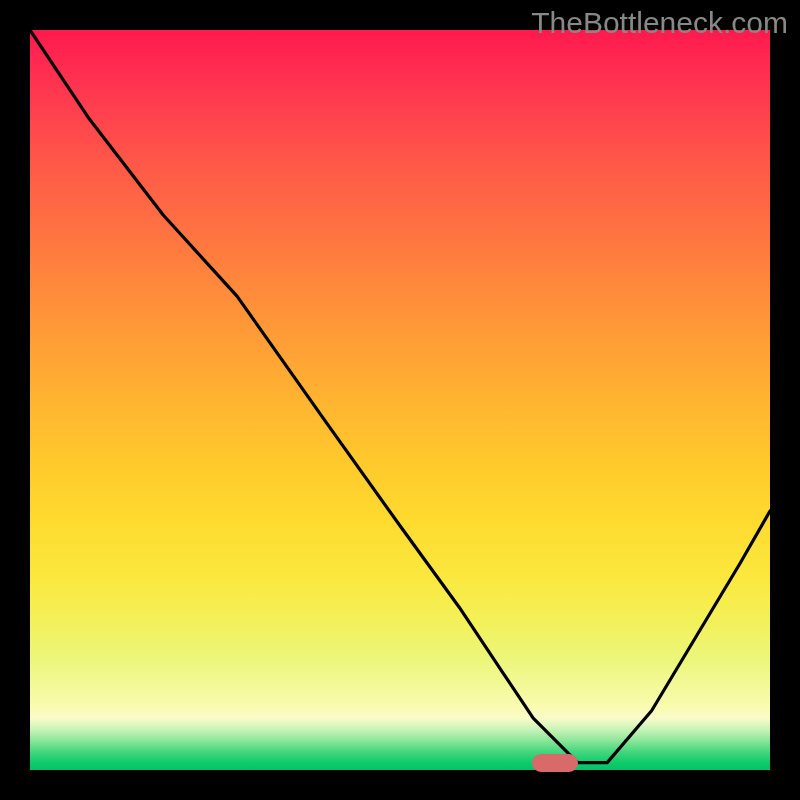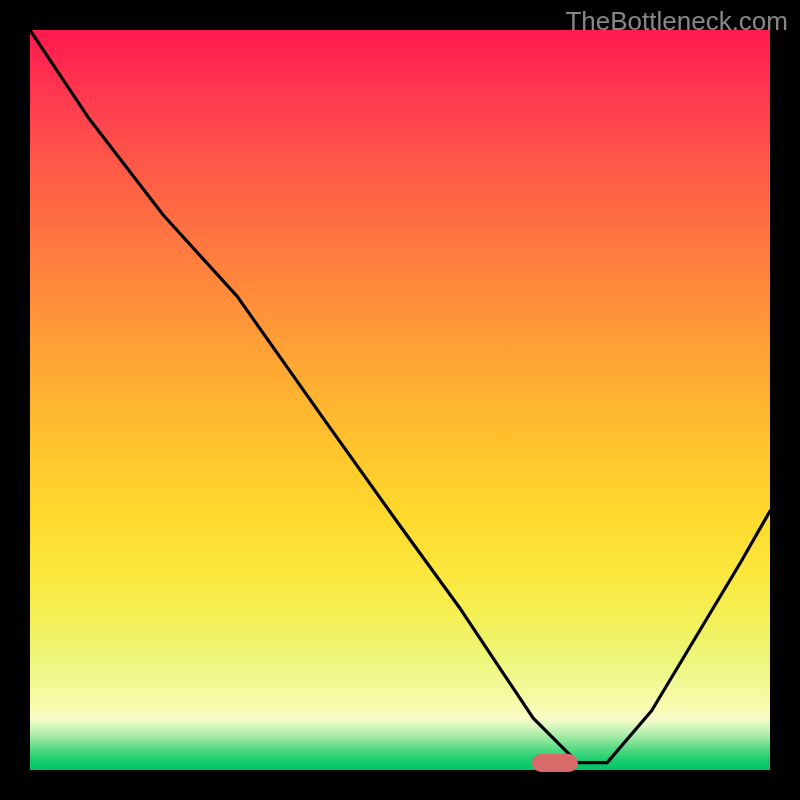--- a/index.html
+++ b/index.html
@@ -13,21 +13,21 @@
       background: #000;
       position: relative;
       overflow: hidden;
     }
     .watermark {
       position: absolute;
       top: 6px;
       right: 12px;
       color: #888;
       font-family: Arial, sans-serif;
-      font-size: 26px;
+      font-size: 30px;
       font-weight: 500;
       z-index: 10;
     }
     .plot-area {
       position: absolute;
       top: 30px;
       left: 30px;
       width: 740px;
       height: 740px;
       background: linear-gradient(to bottom,

